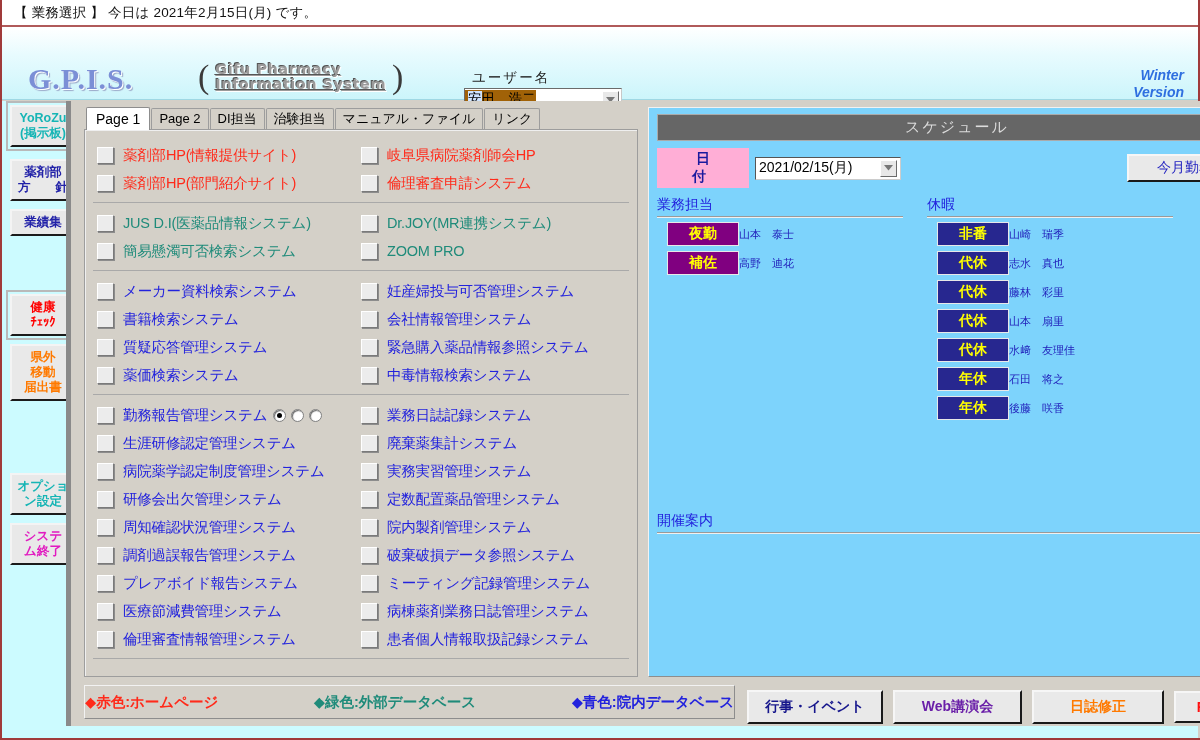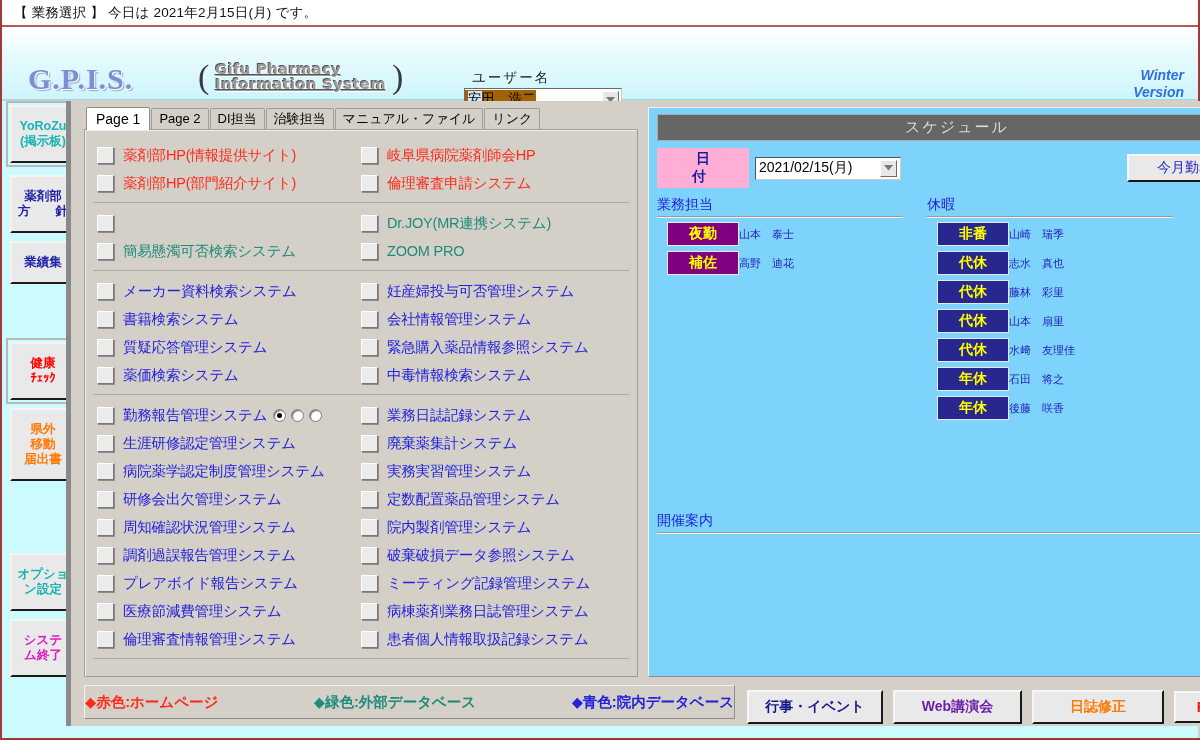--- a/index.html
+++ b/index.html
@@ -123,21 +123,21 @@
     background: linear-gradient(to right,#8a8a8a 0%, #8a8a8a 45%, #d4d0c8 46%, #d4d0c8 100%);
   }
   .rbtn {
     width: 66px;
     background: #e9e9e9;
     border: 2px outset #f4f4f4;
     border-right-color:#707070; border-bottom-color:#707070;
     text-align: center;
     font-size: 12.5px;
     line-height: 15px;
-    padding: 12px 0;
+    padding: 4px 0;
     color: #24247a;
     font-weight: bold;
     cursor: pointer;
     letter-spacing: 0;
   }
   .rbtn.focus { outline: 2px solid #b9b9b9; outline-offset: 2px; }
   .rbtn .l { display:block; white-space: nowrap; }
   .c-blue   { color:#2222a8; }
   .c-red    { color:#ff0000; }
   .c-orange { color:#ff7a00; }
@@ -441,20 +441,21 @@
                   <div class="cell">
                     <div class="chk"></div>
                     <span class="itemlabel red">倫理審査申請システム</span>
                   </div>
                 </div>
               </div>
               <div class="grp">
                 <div class="row">
                   <div class="cell">
                     <div class="chk"></div>
+                    <span class="itemlabel green">JUS D.I(医薬品情報システム)</span>
                   </div>
                   <div class="cell">
                     <div class="chk"></div>
                     <span class="itemlabel green">Dr.JOY(MR連携システム)</span>
                   </div>
                 </div>
                 <div class="row">
                   <div class="cell">
                     <div class="chk"></div>
                     <span class="itemlabel green">簡易懸濁可否検索システム</span>

